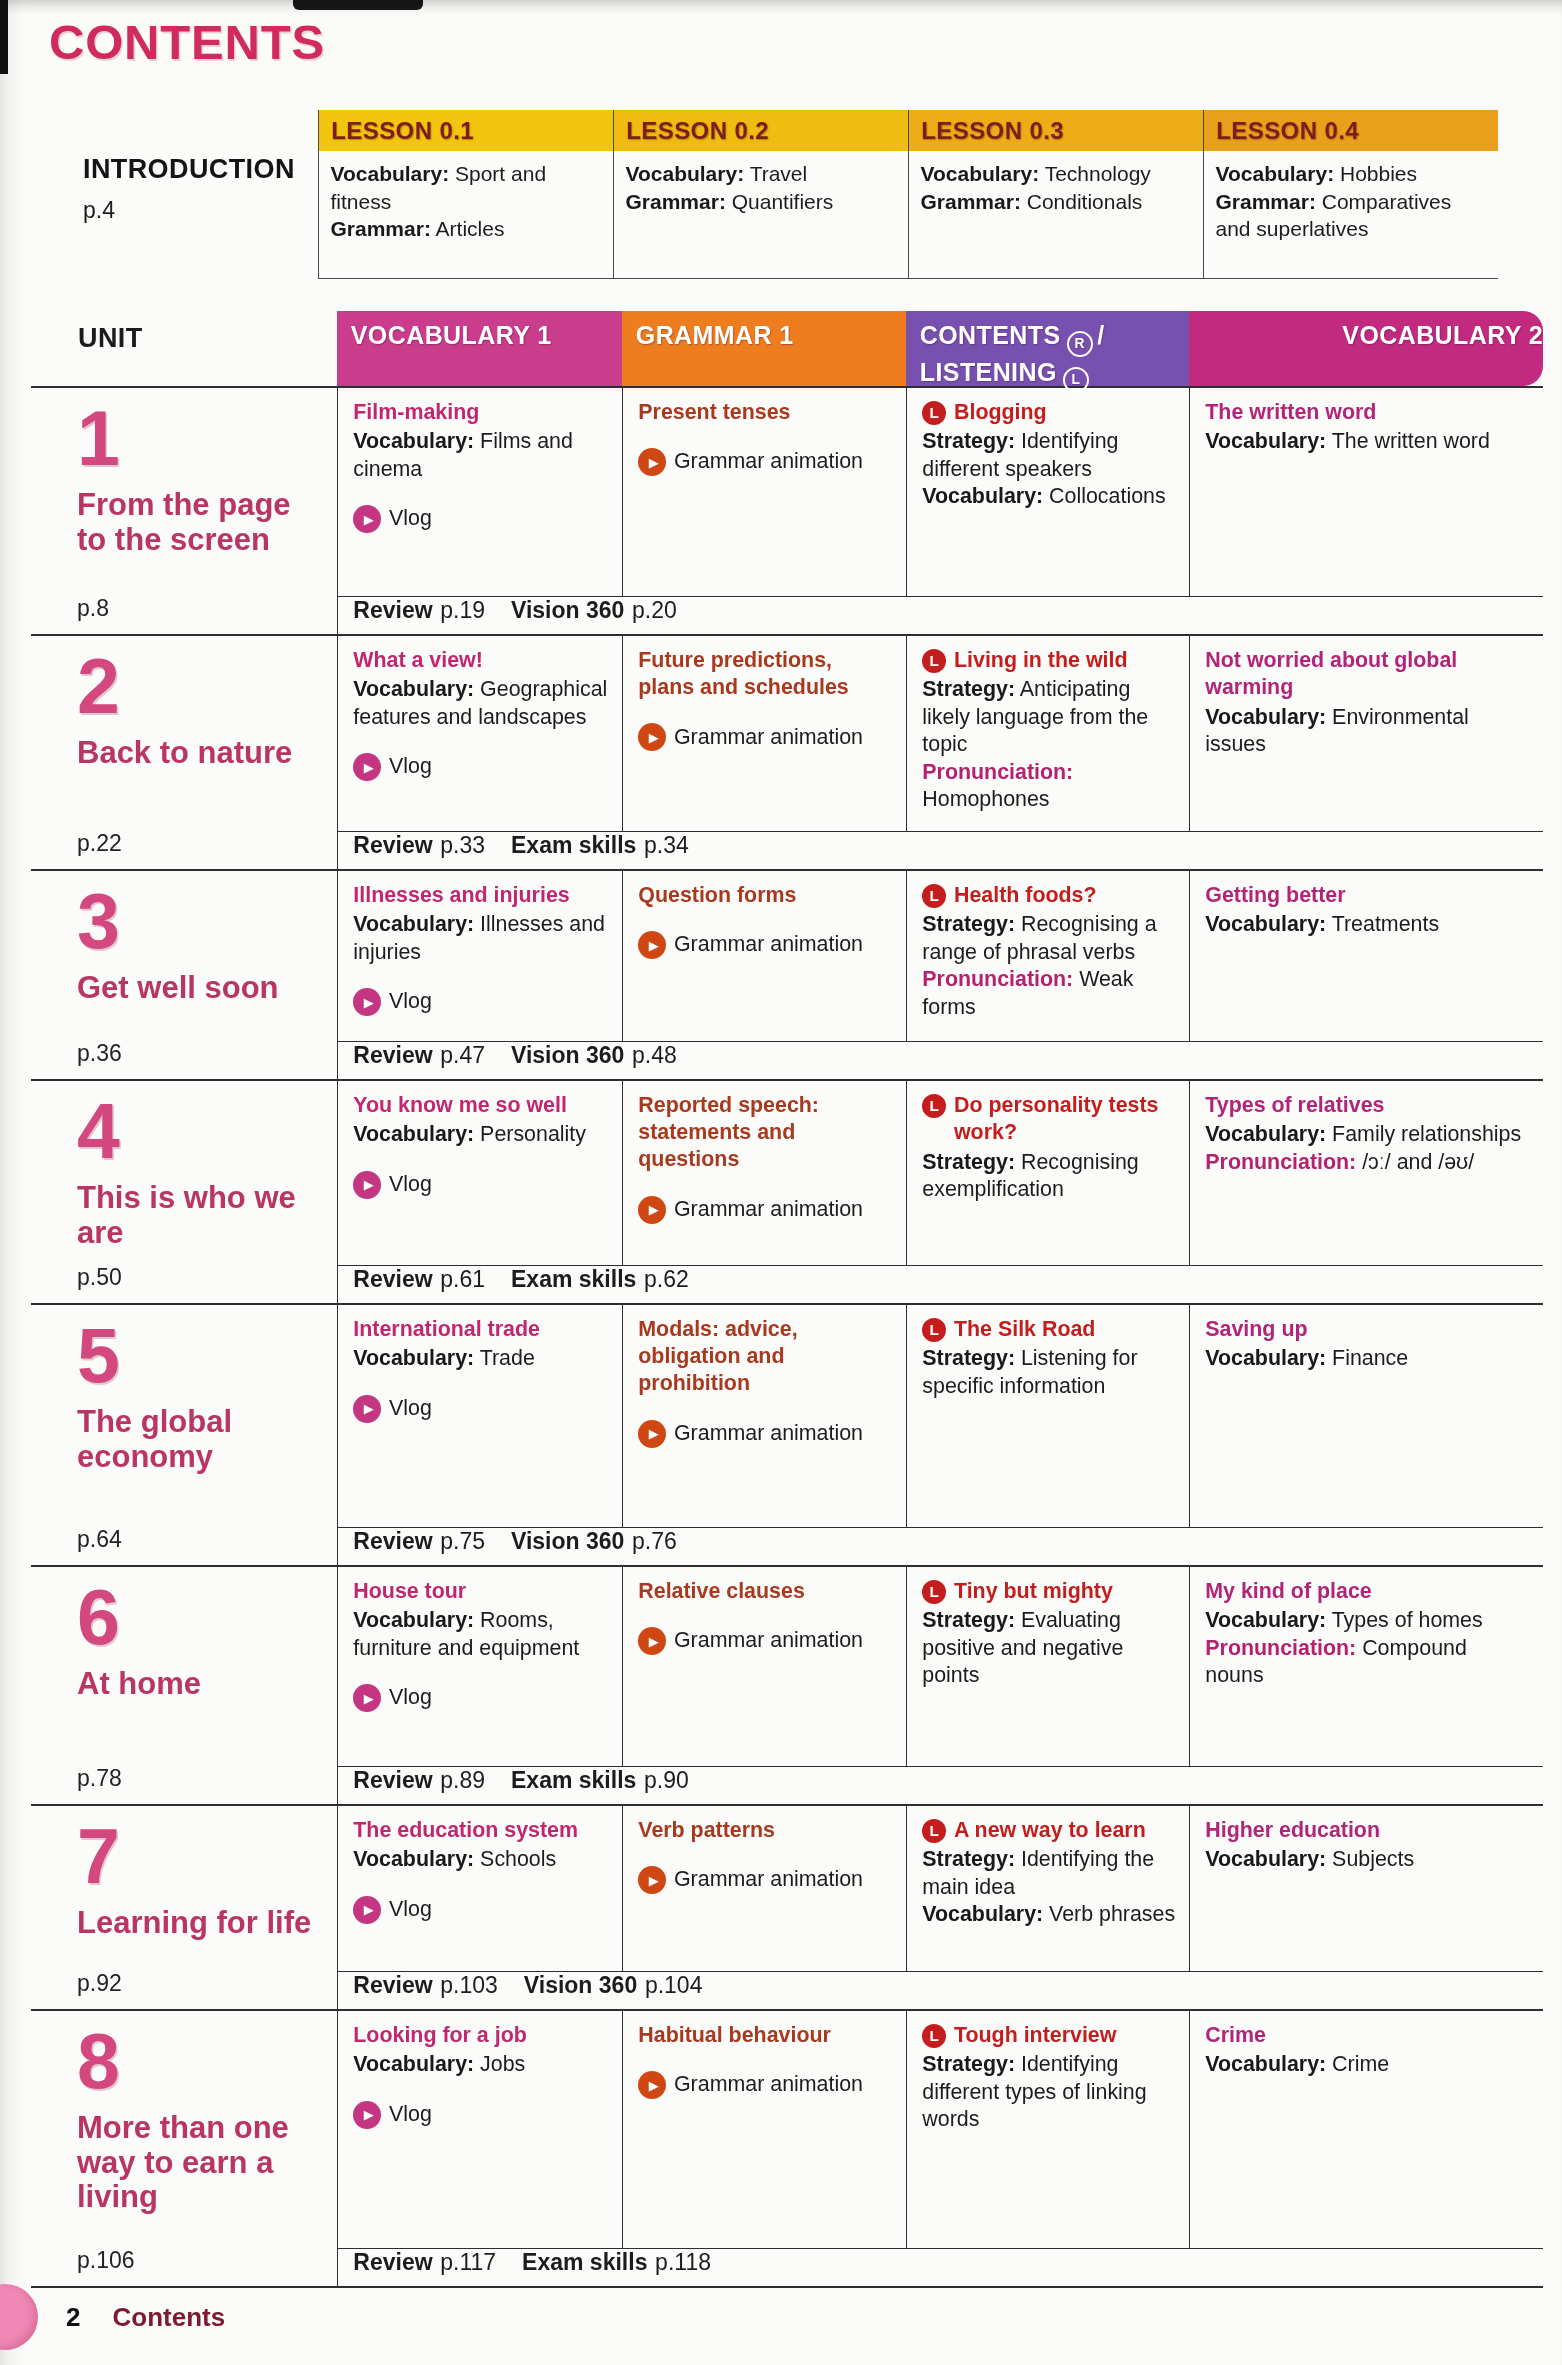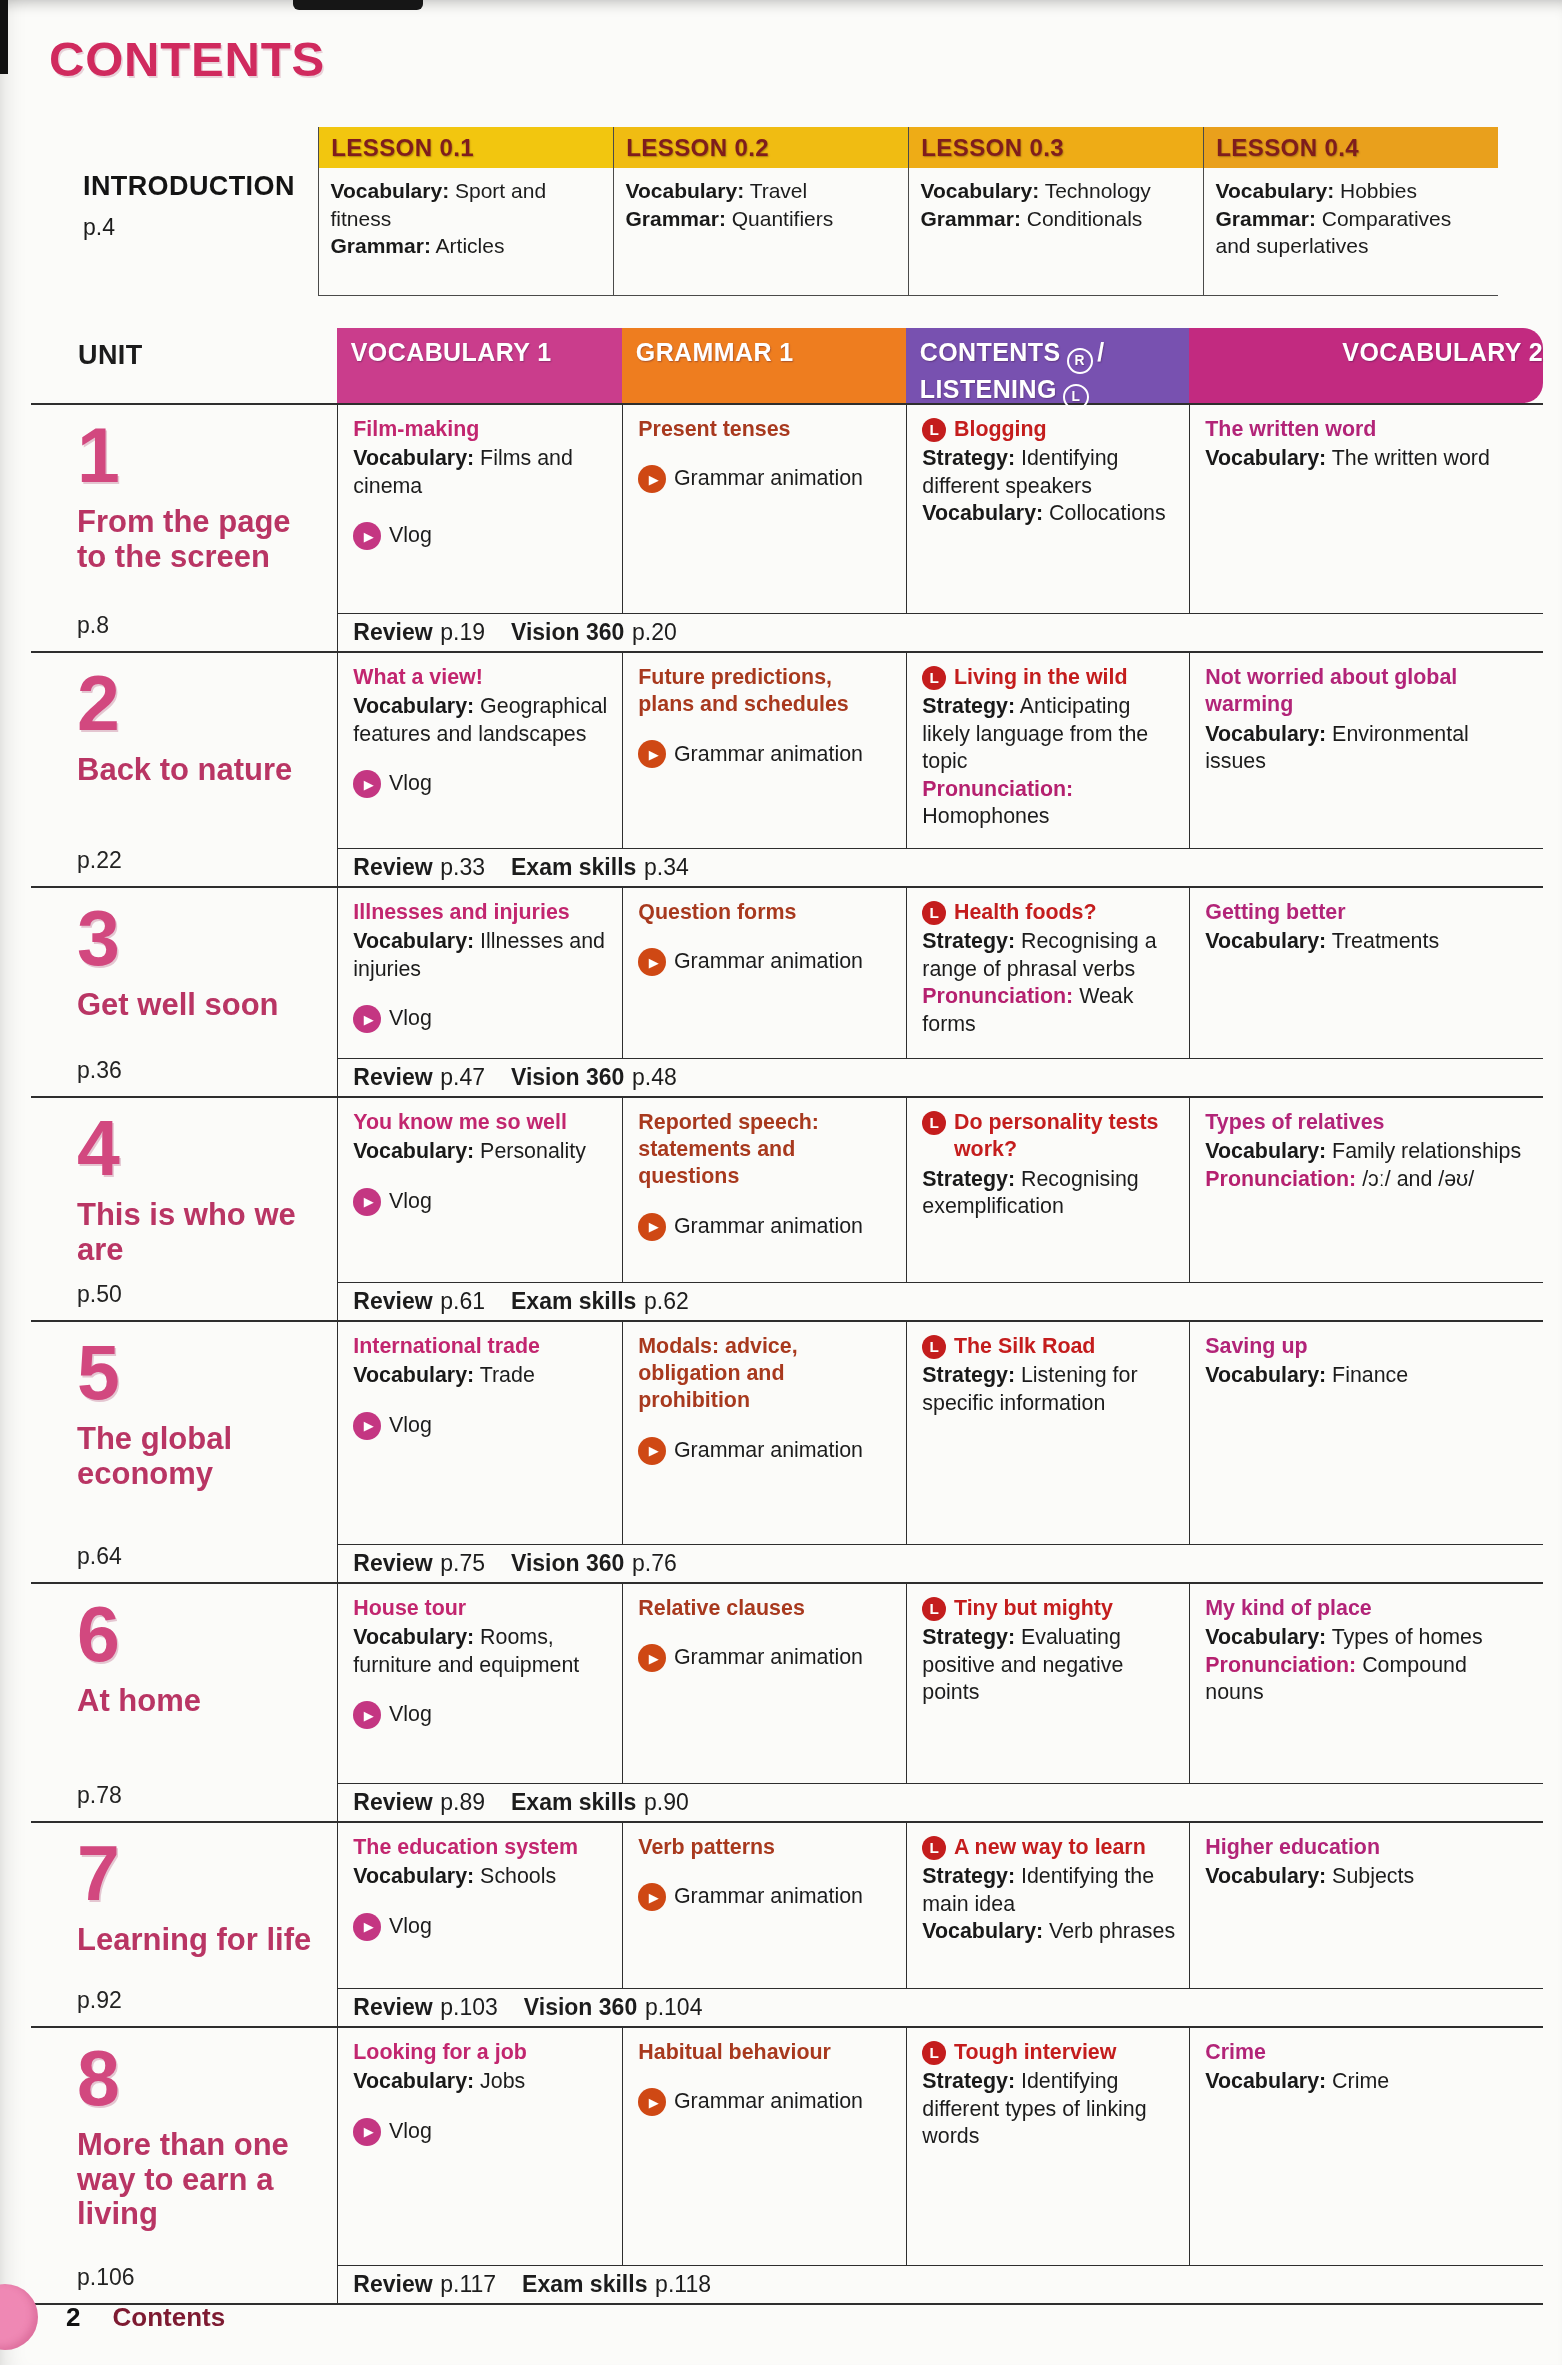--- a/index.html
+++ b/index.html
@@ -5,21 +5,21 @@
   html,body{margin:0;padding:0;background:#d8d8d4;}
   .page{
     position:relative;
     width:1563px;height:2366px;
     margin:0 auto;
     background:#fbfbf9;
     font-family:"Liberation Sans",sans-serif;
     color:#1c1c1c;
     overflow:hidden;
     box-sizing:border-box;
-    padding-top:25px;
+    padding-top:8px;
     box-shadow: inset 0 12.3px 15.3px -10.7px rgba(0,0,0,.28), inset 23px 0 26px -21.4px rgba(0,0,0,.14);
   }
   .artifact-corner{position:absolute;top:0;left:0;width:7.7px;height:74px;background:#111;}
   .artifact-top{position:absolute;top:0;left:293px;width:130px;height:10px;background:#161616;border-radius:0 0 6.1px 6.1px;}
 
   .contents-title{
     margin:6.1px 0 0 49px;
     font-size:49px;font-weight:800;letter-spacing:0.8px;
     color:var(--contents-title);
     text-shadow:1.5px 1.5px 0 rgba(150,30,70,.18);
@@ -96,21 +96,21 @@
   .l-badge{
     min-width:24px;height:24px;border-radius:50%;
     background:var(--reading-red);color:#fff;font-weight:800;font-size:15.3px;
     display:inline-flex;align-items:center;justify-content:center;margin-top:2.3px;
   }
   .reading .title-text{font-weight:800;color:var(--reading-red);}
 
   .review-bar{
     grid-column:2/6;grid-row:2;
     border-top:1.9px solid #2e2e2e;border-left:1.9px solid #2e2e2e;
-    display:flex;align-items:center;
+    display:flex;
     padding-left:15.3px;font-size:23px;height:38px;box-sizing:border-box;
   }
   .rv-pair{display:flex;gap:7.7px;margin-right:26px;}
   .rv-label{font-weight:800;}
 
   
   .footer{position:absolute;left:0;bottom:17px;display:flex;align-items:center;height:64px;}
   .footer-circle{width:66px;height:66px;border-radius:50%;background:#ef88b4;margin-left:-27.6px;box-shadow:inset -4.6px -3.1px 7.7px rgba(170,40,90,.25);}
   .footer-number{font-size:26px;font-weight:700;margin-left:27.6px;color:#111;}
   .footer-label{font-size:26px;font-weight:700;margin-left:32px;color:var(--footer-label);}

